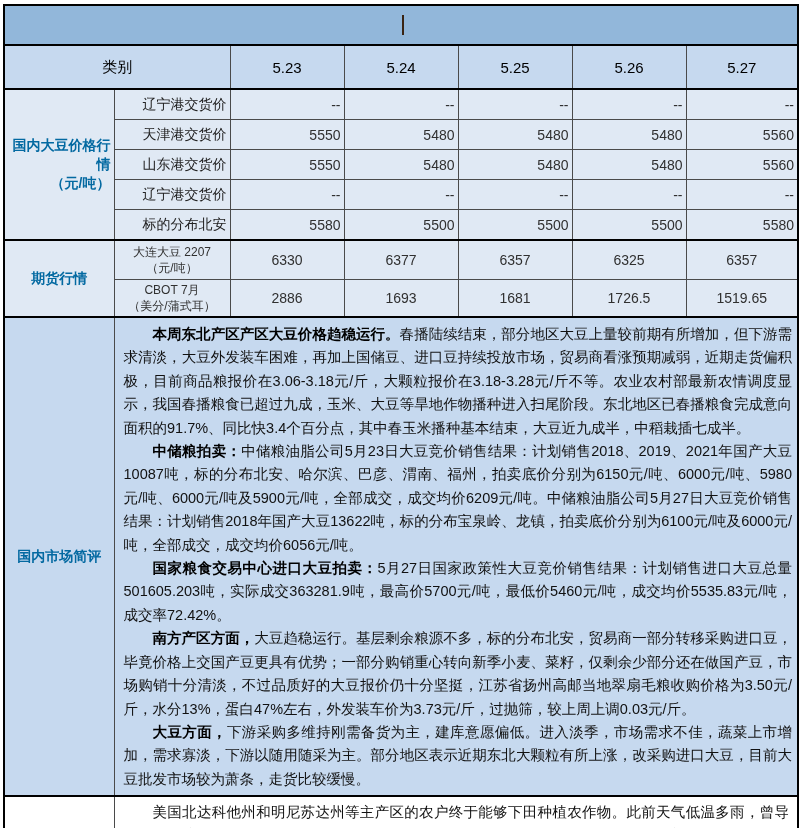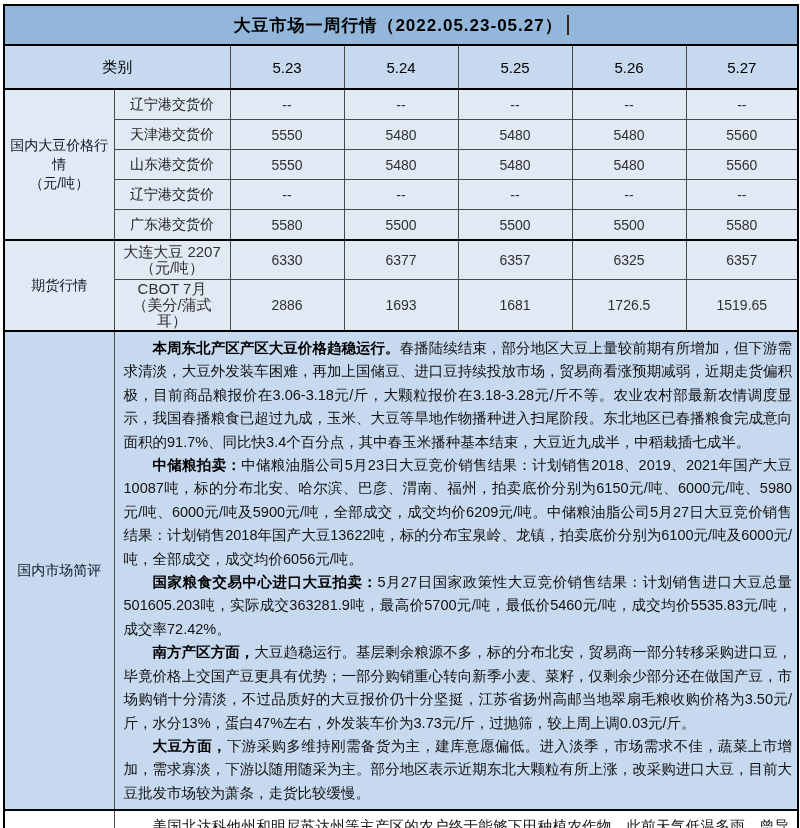--- a/index.html
+++ b/index.html
@@ -9,28 +9,28 @@
   table.rpt{border-collapse:collapse;width:794px;table-layout:fixed;
             border:2px solid #000;}
   td{border:1px solid #4a4a4a;padding:1px 3px;vertical-align:middle;
      text-align:center;font-size:14px;color:#303030;overflow:hidden;}
   .title-row td{background:#92b7da;height:36px;font-size:17px;font-weight:bold;
                 color:#000;letter-spacing:1px;border-bottom:2px solid #000;}
   .caret{display:inline-block;width:2px;height:20px;background:#3a2413;
          vertical-align:-4px;margin-left:4px;}
   .head-row td{background:#c6d9ef;height:40px;font-weight:normal;color:#000;
                font-size:15px;border-bottom:2px solid #000;}
-  .price-row td{background:#e0e9f4;height:27px;}
+  .price-row td{background:#e0e9f4;height:27px;text-align:right;}
   .rowname{font-size:14px;color:#222;}
-  .seclabel{font-weight:normal;color:#0f172a;background:#e0e9f4;font-size:14px;
+  .seclabel{font-weight:bold;color:#0369a1;background:#e0e9f4;font-size:14px;
             white-space:pre-line;line-height:19px;}
   .thick-top td{border-top:2px solid #000;}
   .fut-row-1 td{background:#e0e9f4;height:36px;}
   .fut-row-2 td{background:#e0e9f4;height:34px;}
-  .two-line{white-space:pre-line;line-height:16px;font-size:15px;}
+  .two-line{white-space:pre-line;line-height:16px;font-size:12px;}
   .review-label{background:#c6d9ef;}
   .review-cell{background:#c6d9ef;text-align:justify;vertical-align:top;
                padding:5px 5px 4px 9px;height:372px;}
   .review-cell p{margin:0;text-indent:2em;font-size:14.5px;line-height:23.4px;
                  color:#111;}
   .review-cell b{color:#000;}
   .news-label{background:#fff;}
   .news-cell{background:#fff;text-align:justify;vertical-align:top;
              padding:4px 8px 3px 9px;height:108px;}
   .news-cell p{margin:0;text-indent:2em;font-size:14.5px;line-height:22.8px;color:#111;}
@@ -46,21 +46,21 @@
       <col style="width:114px">
         <col style="width:114px">
         <col style="width:114px">
       <col style="width:114px">
         <col style="width:112px">
     </colgroup>
 
     <tbody>
         <tr class="title-row">
       <td colspan="7">
-        <span>大豆市场一周行情（2022.05.23-05.27）</span><span class="caret"></span>
+        <span class="caret"></span>
       </td>
     </tr>
 
     <tr class="head-row">
       <td colspan="2">类别</td>
       <td>5.23</td>
       <td>5.24</td>
       <td>5.25</td>
       <td>5.26</td>
       <td>5.27</td>
@@ -94,21 +94,21 @@
     </tr>
     <tr class="price-row">
       <td class="rowname">辽宁港交货价</td>
       <td>--</td>
       <td>--</td>
       <td>--</td>
       <td>--</td>
       <td>--</td>
     </tr>
     <tr class="price-row">
-      <td class="rowname">广东港交货价</td>
+      <td class="rowname">标的分布北安</td>
       <td>5580</td>
       <td>5500</td>
       <td>5500</td>
       <td>5500</td>
       <td>5580</td>
     </tr>
 
     <tr class="fut-row-1 thick-top">
       <td rowspan="2" class="seclabel">期货行情</td>
       <td class="two-line">大连大豆 2207

